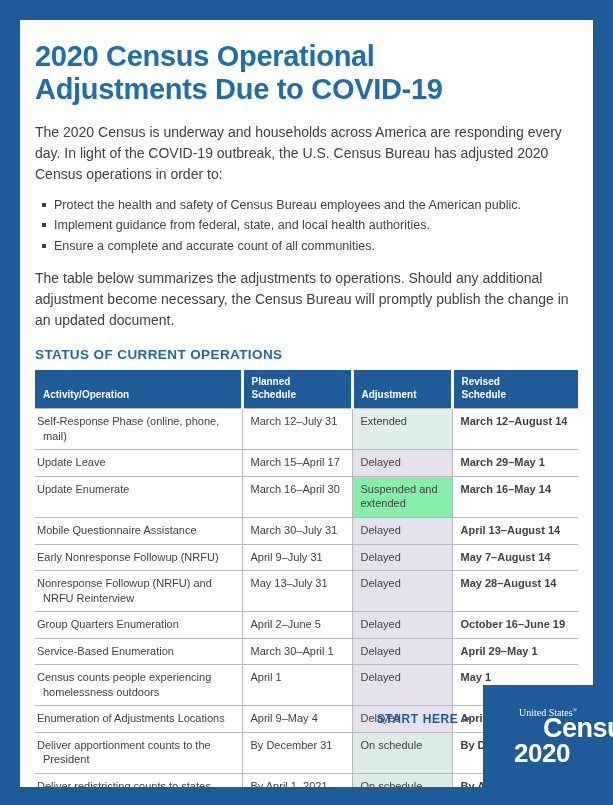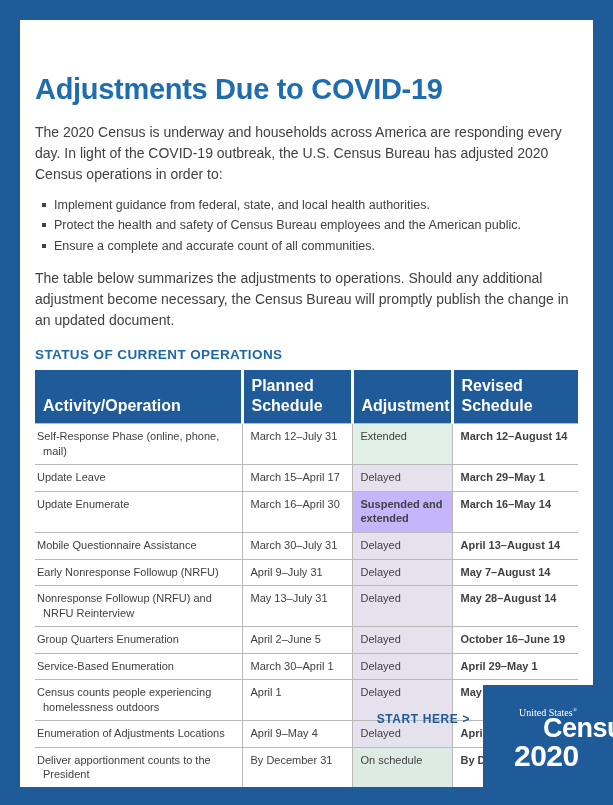--- a/index.html
+++ b/index.html
@@ -38,21 +38,21 @@
     color:var(--heading);font-size:13.5px;font-weight:bold;
     letter-spacing:0.4px;margin:16px 0 8px 0;
   }
   table.ops{
     width:543px;border-collapse:collapse;table-layout:fixed;
     font-size:11px;
   }
   table.ops thead th{
     background:var(--frame);color:#ffffff;font-weight:bold;
     text-align:left;vertical-align:bottom;
-    padding:6px 8px 7px 8px;font-size:16px;line-height:1.25;
+    padding:6px 8px 7px 8px;font-size:10px;line-height:1.25;
     white-space:pre-line;border-left:3px solid #ffffff;
   }
   table.ops thead th:first-child{border-left:none;}
   table.ops tbody td{
     border-top:1px solid var(--line);
     padding:5px 8px 6px 8px;vertical-align:top;line-height:1.32;
     color:var(--body);
   }
   table.ops tbody td + td{border-left:1px solid var(--line);}
   table.ops tbody tr:last-child td{border-bottom:1px solid var(--line);}
@@ -63,34 +63,34 @@
   .promo-cta{font-size:12px;font-weight:bold;color:var(--frame);letter-spacing:0.6px;margin-top:4px;cursor:pointer;}
   .logo-box{
     position:absolute;left:483px;top:685px;right:0;bottom:0;
     background:var(--frame);color:#ffffff;z-index:3;
     padding-top:22px;
   }
   .logo{width:98px;margin:0 auto;}
   .logo-us{font-family:"Liberation Serif",serif;font-size:10px;margin-left:20px;white-space:nowrap;}
   .logo-us sup{font-size:6px;}
   .logo-census{font-size:27px;font-weight:bold;line-height:0.95;margin-top:-2px;letter-spacing:-0.5px;margin-left:44px;}
-  .logo-2020{font-size:30px;font-weight:bold;line-height:0.92;margin-left:15px;letter-spacing:-0.5px;}
+  .logo-2020{font-size:26px;font-weight:bold;line-height:0.92;margin-left:15px;letter-spacing:-0.5px;}
 </style>
 </head>
 <body>
 
 <div class="page">
 
-  <h1 class="title"><br><span>Adjustments Due to COVID-19</span></h1>
+  <h1 class="title"><span>2020 Census Operational</span><br><span>Adjustments Due to COVID-19</span></h1>
 
   <p class="intro">The 2020 Census is underway and households across America are responding every day. In light of the COVID-19 outbreak, the U.S. Census Bureau has adjusted 2020 Census operations in order to:</p>
 
   <ul class="bullets">
+    <li><span class="bullet-marker"></span><span>Protect the health and safety of Census Bureau employees and the American public.</span></li>
     <li><span class="bullet-marker"></span><span>Implement guidance from federal, state, and local health authorities.</span></li>
-    <li><span class="bullet-marker"></span><span>Protect the health and safety of Census Bureau employees and the American public.</span></li>
     <li><span class="bullet-marker"></span><span>Ensure a complete and accurate count of all communities.</span></li>
   </ul>
 
   <p class="note">The table below summarizes the adjustments to operations. Should any additional adjustment become necessary, the Census Bureau will promptly publish the change in an updated document.</p>
 
   <h2 class="section-heading">STATUS OF CURRENT OPERATIONS</h2>
 
   <table class="ops">
     <colgroup>
       <col style="width:207px">
@@ -117,21 +117,21 @@
         </tr>
         <tr>
           <td class="col-activity">Update Leave</td>
           <td class="col-planned">March 15–April 17</td>
           <td class="col-adjustment" style="background-color: rgb(229, 226, 238);">Delayed</td>
           <td class="col-revised">March 29–May 1</td>
         </tr>
         <tr>
           <td class="col-activity">Update Enumerate</td>
           <td class="col-planned">March 16–April 30</td>
-          <td class="col-adjustment" style="background-color: #c4b5fd; font-weight: bold;">Suspended and extended</td>
+          <td class="col-adjustment" style="background-color: #86efac;">Suspended and extended</td>
           <td class="col-revised">March 16–May 14</td>
         </tr>
         <tr>
           <td class="col-activity">Mobile Questionnaire Assistance</td>
           <td class="col-planned">March 30–July 31</td>
           <td class="col-adjustment" style="background-color: rgb(229, 226, 238);">Delayed</td>
           <td class="col-revised">April 13–August 14</td>
         </tr>
         <tr>
           <td class="col-activity">Early Nonresponse Followup (NRFU)</td>

